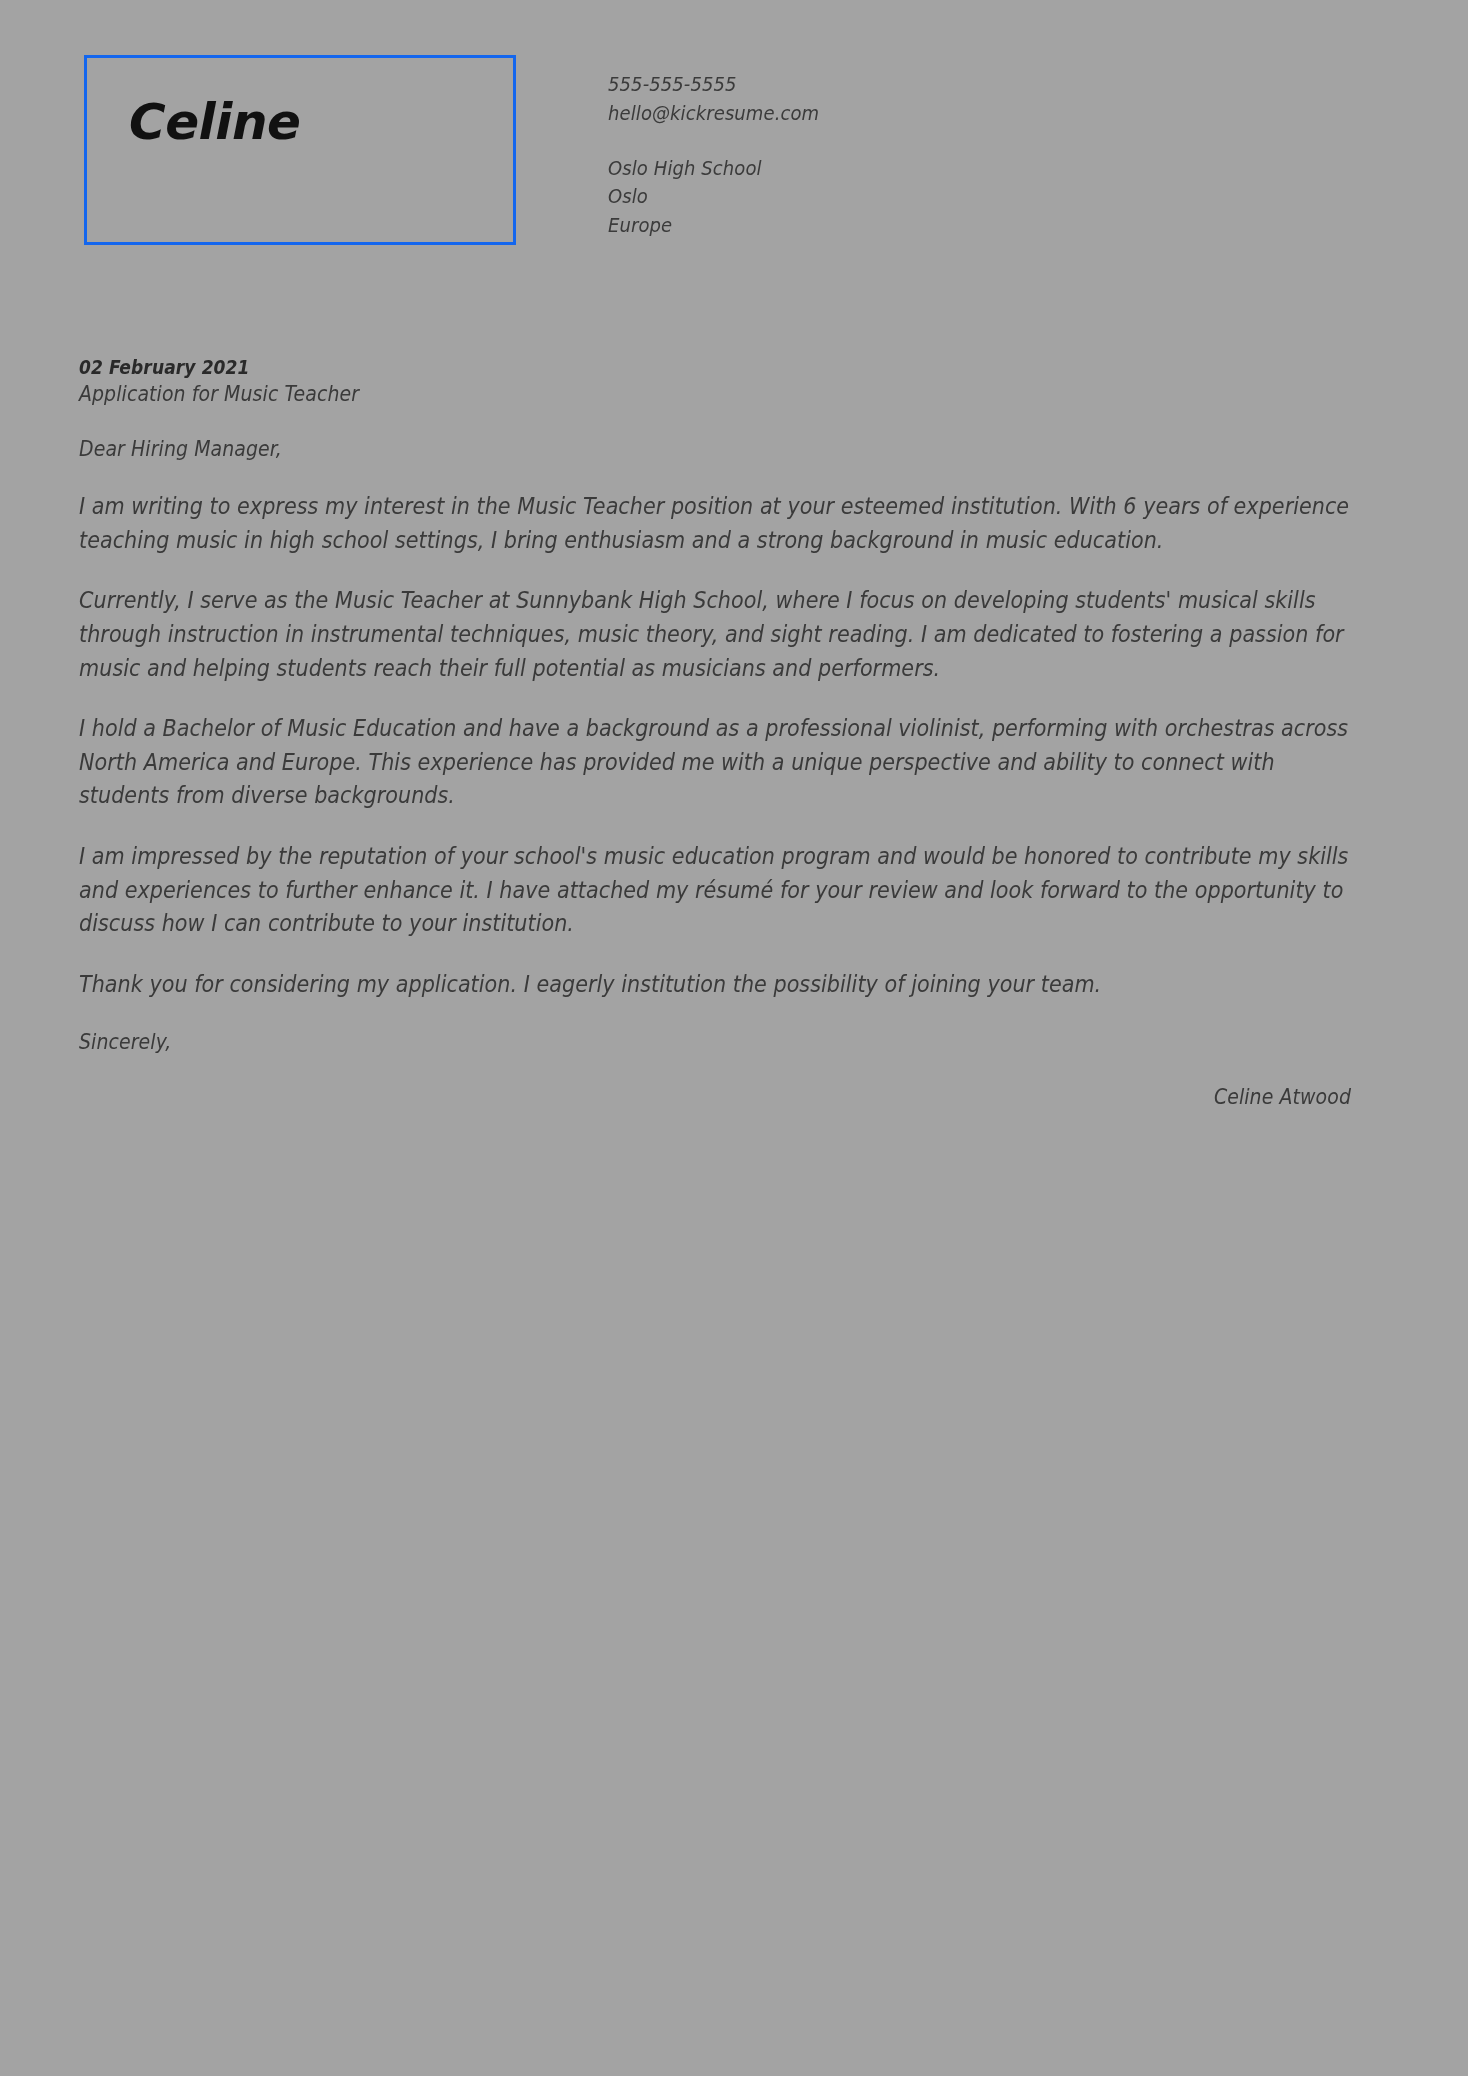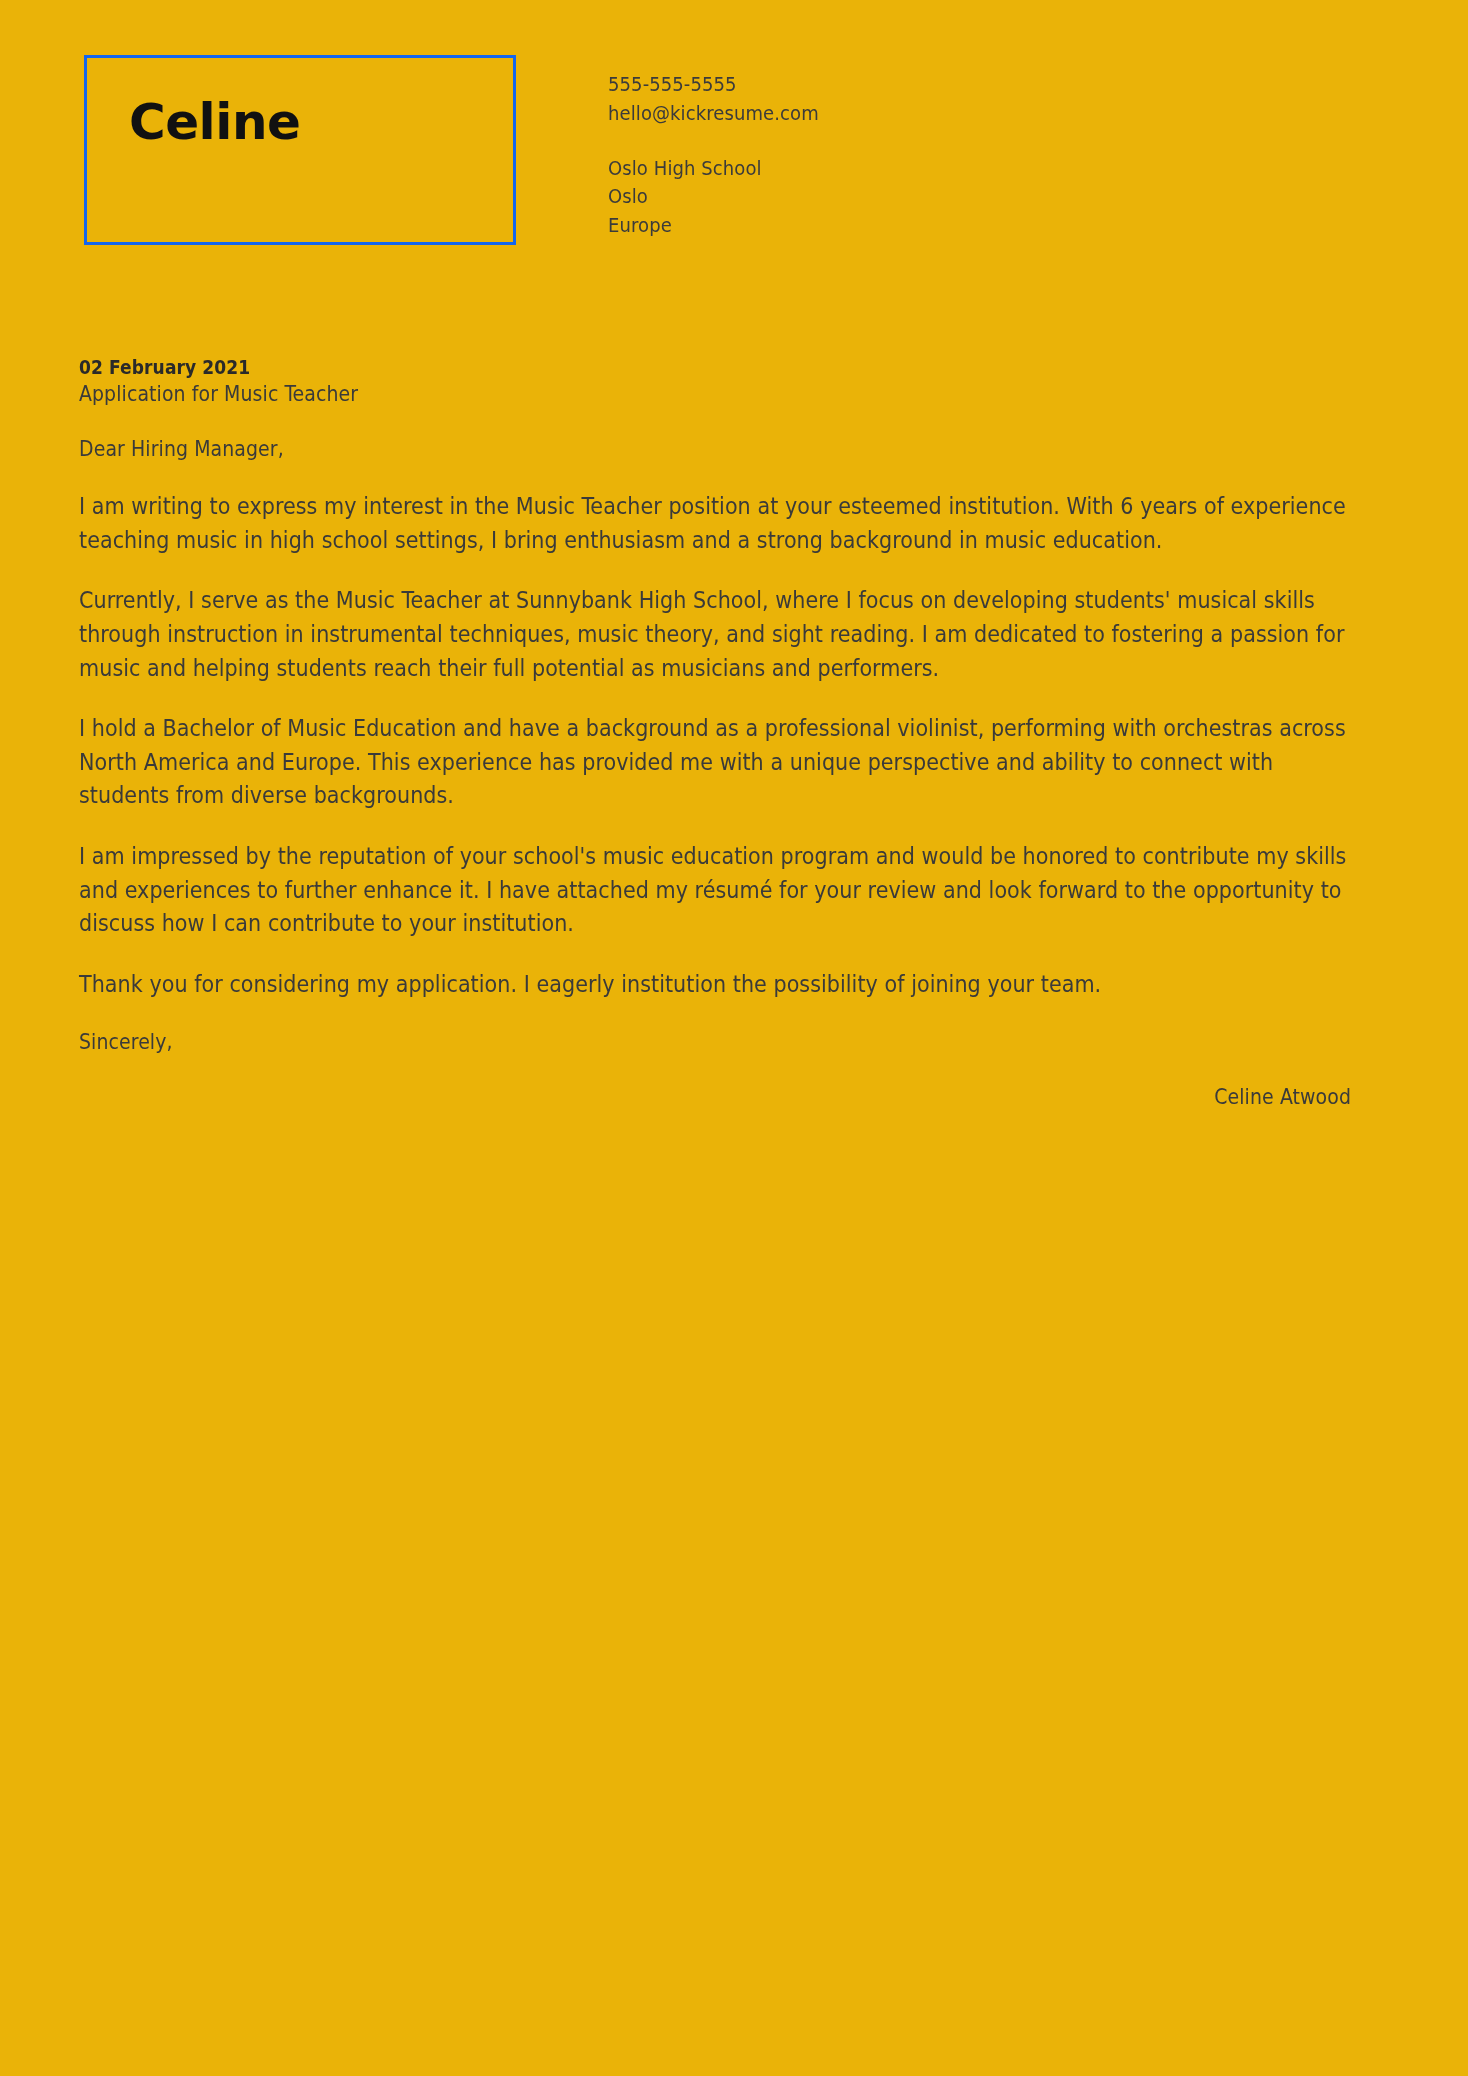--- a/index.html
+++ b/index.html
@@ -11,21 +11,22 @@
     width: 1468px;
     height: 2076px;
     position: relative;
     font-family: "DejaVu Sans Condensed", "Liberation Sans Narrow", "Liberation Sans", sans-serif;
     -webkit-font-smoothing: antialiased;
   }
 
   .page {
     position: absolute;
     inset: 0;
-    background: #eab308;
+    background: #a3a3a3;
+    font-style: italic;
   }
 
   
   .header {
     position: absolute;
     left: 0;
     top: 0;
     width: 1468px;
     height: 330px;
   }

